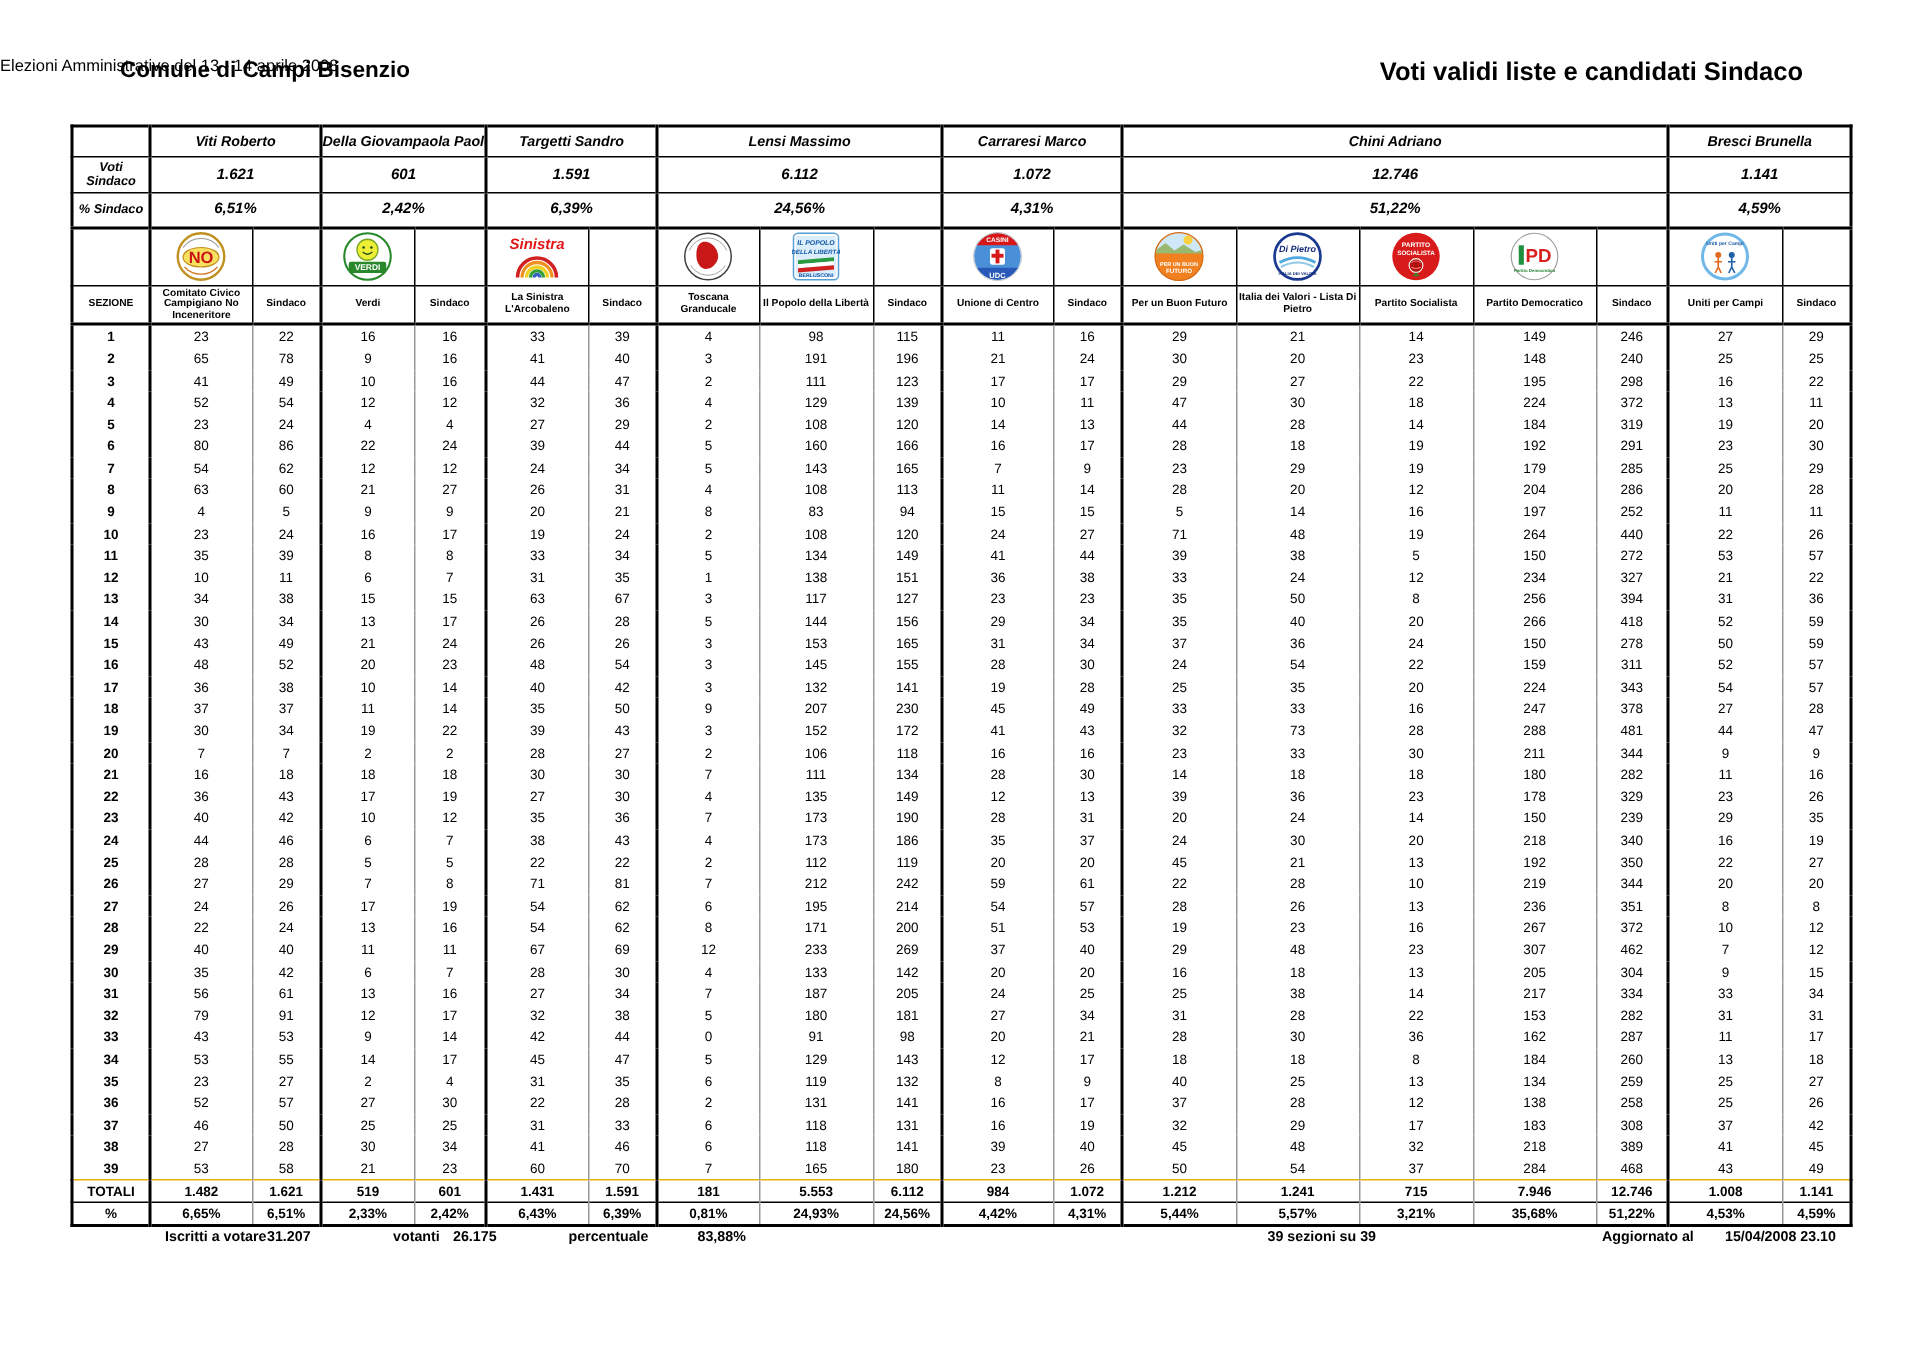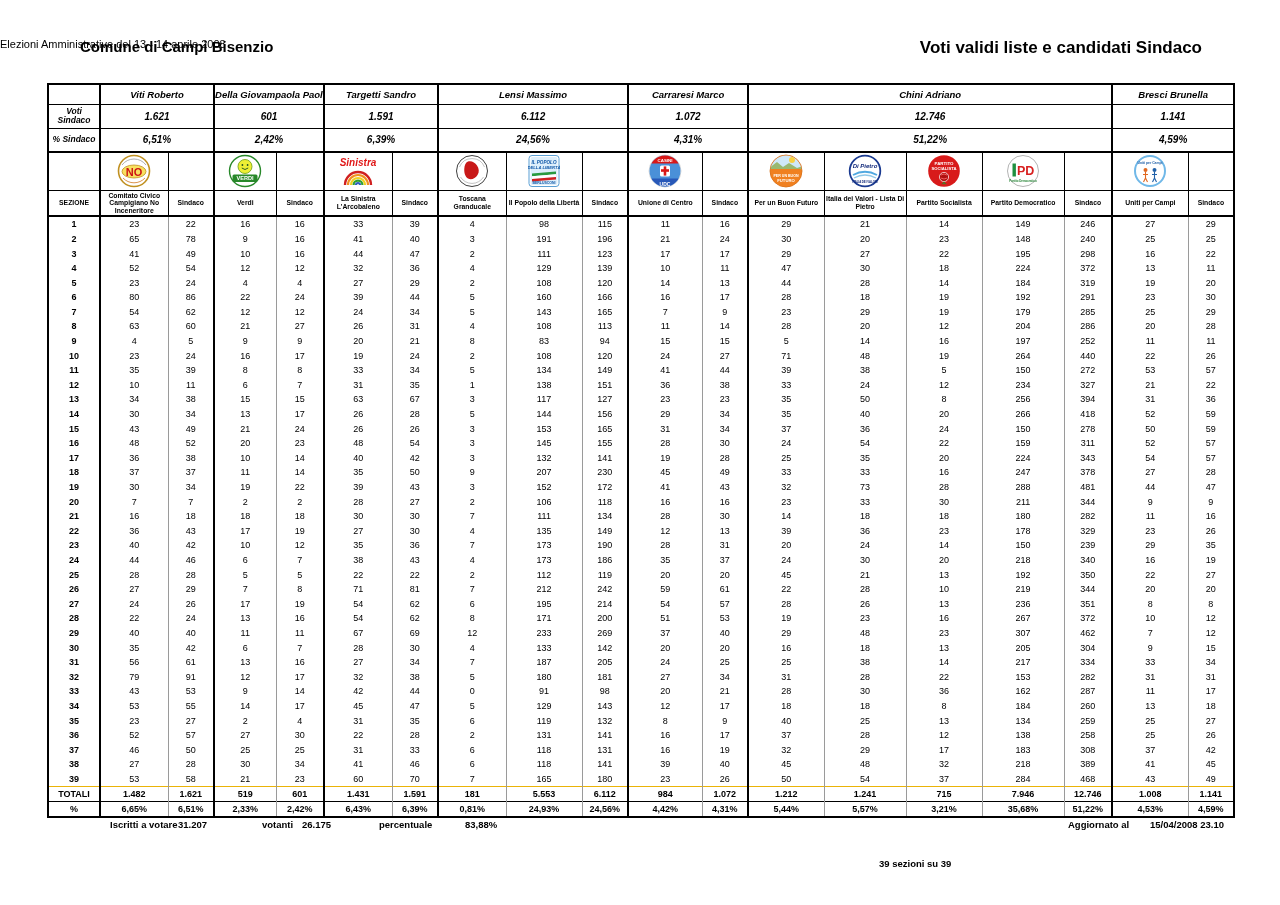--- a/index.html
+++ b/index.html
@@ -43,21 +43,21 @@
 }
 tfoot tr.totali td { border-top:1px solid #eab308; }
 tfoot tr.pctrow td { border-top:1px solid #000; }
 td.thick, tbody td.thick, tfoot td.thick { border-left:2px solid #000 !important; }
 
 .footer { position:absolute; left:47px; top:819px; width:1186px; height:14px; font-size:9.5px; font-weight:bold; }
 .footer span { position:absolute; top:0; white-space:nowrap; }
 .f-il { left:40px;margin-left:23px; }  .f-iv { left:131px; }
 .f-vl { left:215px; } .f-vv { left:255px; }
 .f-pl { left:320px;margin-left:12px; } .f-pv { left:370px;margin-left:48px; }
-.f-sz { left:832px;margin-top:39px; } .f-ag { left:1021px; } .f-dt { left:1103px; }
+.f-sz { left:798px; } .f-ag { left:1021px; } .f-dt { left:1103px; }
 svg { display:block; margin:0 auto; }
 </style>
 </head>
 <body>
 
 <div class="hdr-left">Comune di Campi Bisenzio</div>
 <div class="hdr-center">Elezioni Amministrative del 13 - 14 aprile 2008</div>
 <div class="hdr-right">Voti validi liste e candidati Sindaco</div>
 
 <table class="results">

